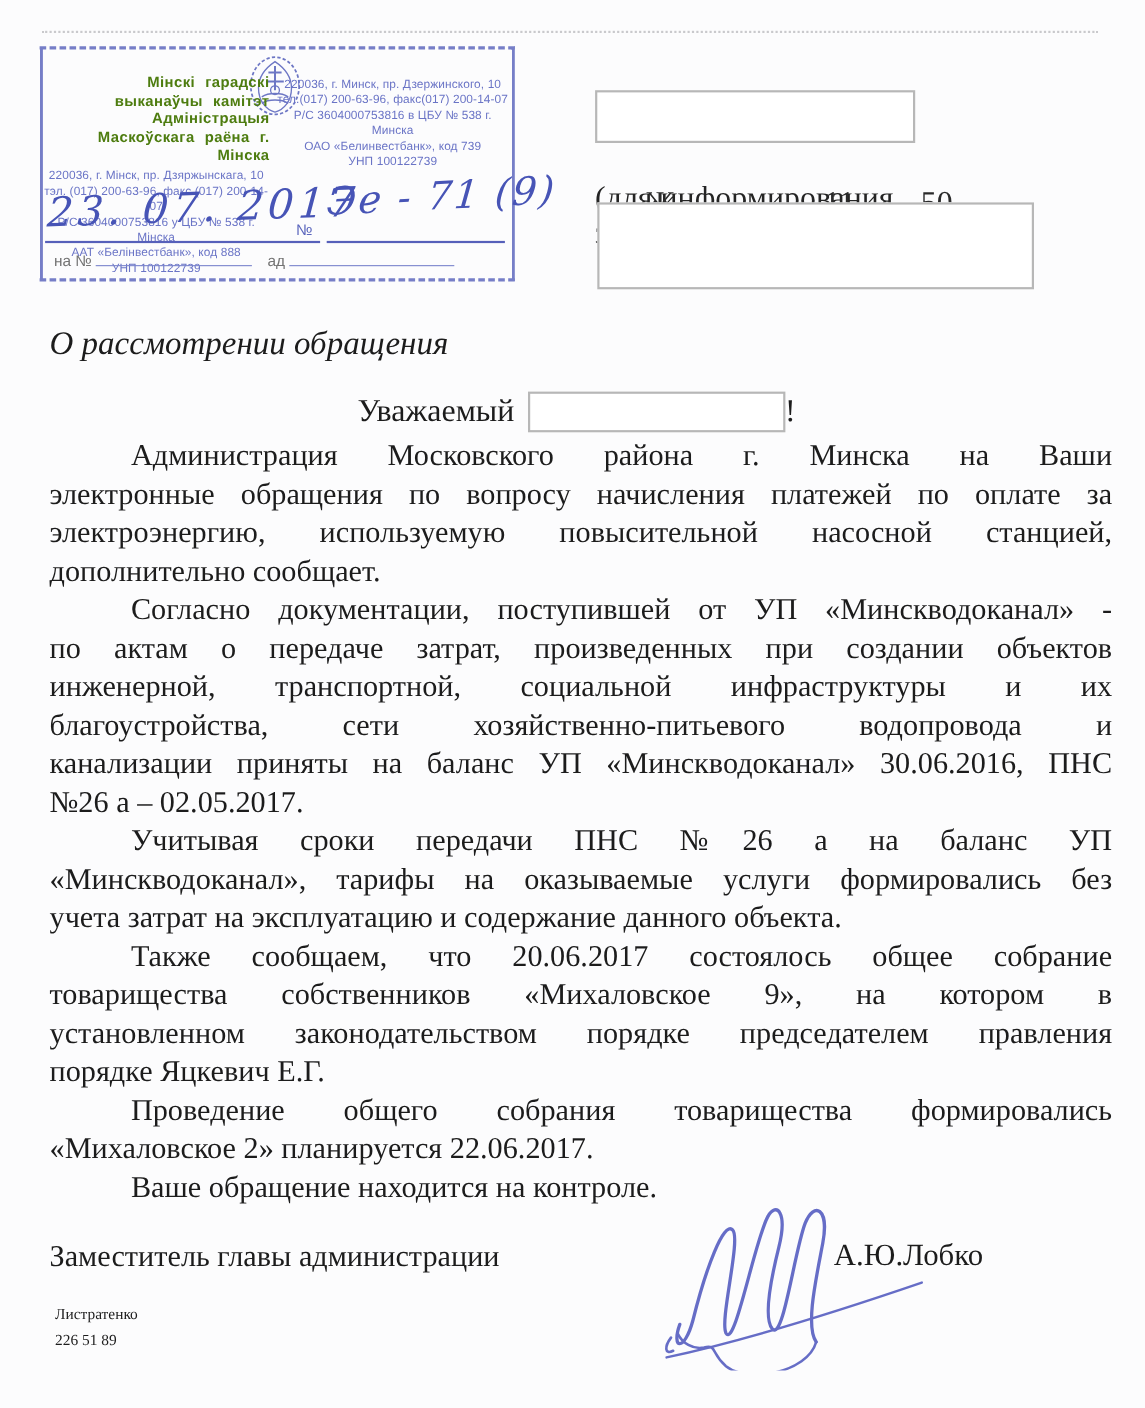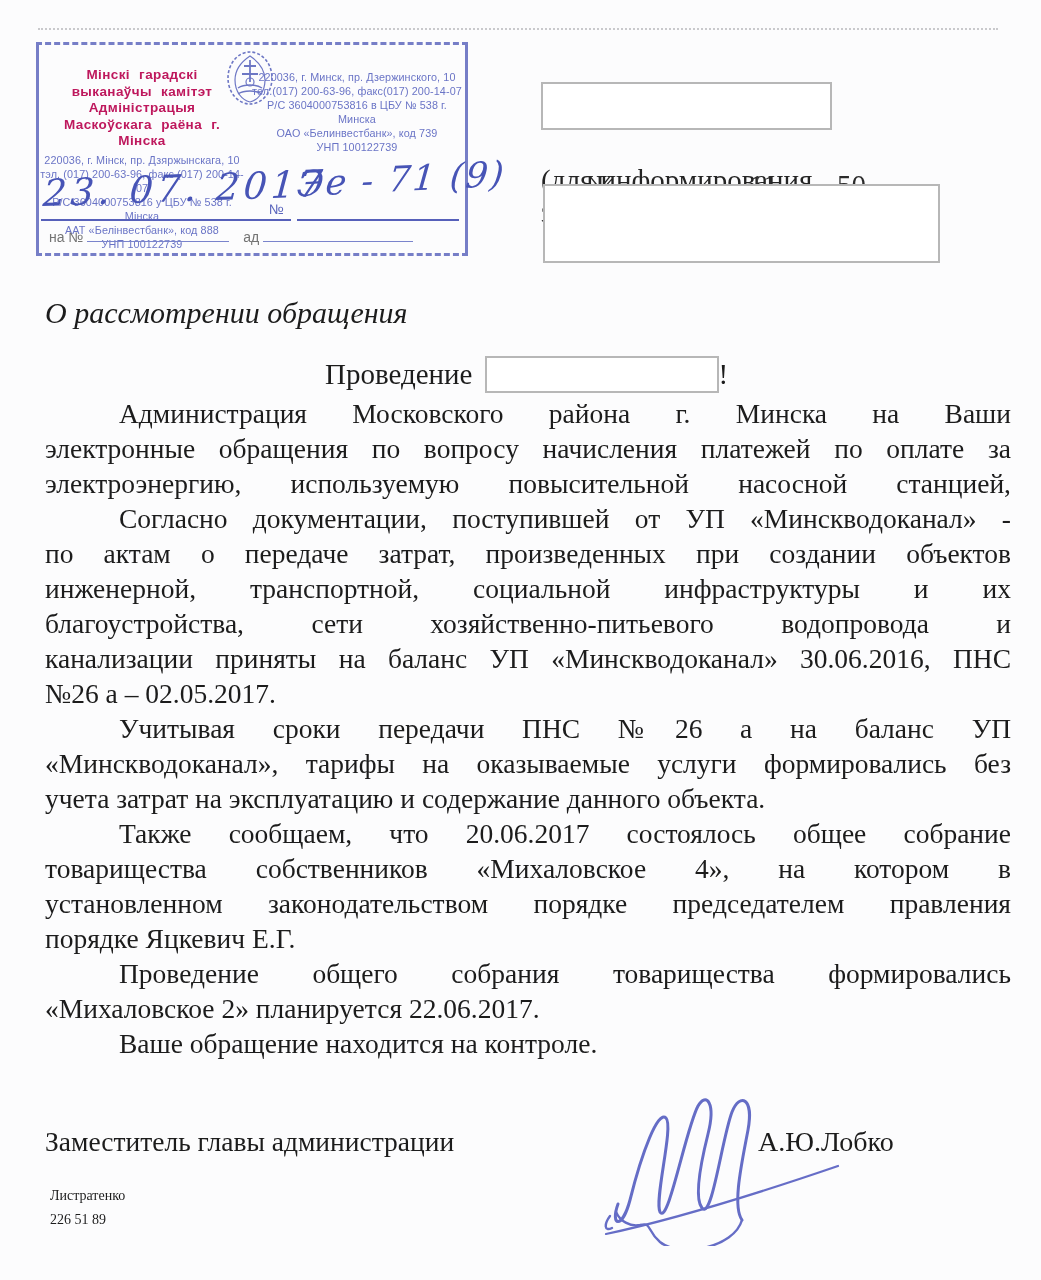--- a/index.html
+++ b/index.html
@@ -14,21 +14,21 @@
   .stamp{
     position:absolute;left:36px;top:42px;width:426px;height:208px;
     border:3px solid rgba(74,85,182,.75);
     border-top-style:dashed;border-bottom-style:dashed;
     font-family:"Liberation Sans", sans-serif;color:#4c58b6;
   }
   .stamp .col{position:absolute;top:22px;text-align:center;}
   .stamp .col.left{left:0;width:206px;}
   .stamp .col.right{left:212px;width:212px;}
   .stamp .hline{font-weight:bold;font-size:13.5px;line-height:16.5px;
-    letter-spacing:.4px;word-spacing:5px;color:#be185d;}
+    letter-spacing:.4px;word-spacing:5px;color:#4d7c0f;text-align:right;}
   .stamp .dline{font-size:10.8px;line-height:14px;color:#6a74c6;letter-spacing:.1px;}
   .stamp .col .gap{height:3px;}
   .emblem{position:absolute;left:182px;top:3px;}
   .hw{font-family:"DejaVu Serif", serif;font-style:italic;color:#4754b6;}
   .hw-date{position:absolute;left:4px;top:122px;font-size:37px;
     transform:rotate(-2deg) skewX(-6deg);letter-spacing:4px;white-space:nowrap;}
   .hw-num{position:absolute;left:258px;top:114px;font-size:35px;
     transform:rotate(-3deg) skewX(-8deg);letter-spacing:2px;white-space:nowrap;}
   .u-date{position:absolute;left:2px;top:174px;width:250px;border-bottom:2px solid #5660ba;}
   .u-num{position:absolute;left:258px;top:174px;width:162px;border-bottom:2px solid #5660ba;}
@@ -130,40 +130,41 @@
   </div>
   <div class="partials">
       <span class="pfrag">Ж</span>
       <span class="pfrag">11</span>
       <span class="pfrag">50</span>
     </div>
   <div class="redact redact-2"></div>
 
   <div class="subject">О рассмотрении обращения</div>
   <div class="salutation">
-    <span>Проведение</span>
+    <span>Уважаемый</span>
     <span class="redact-name"></span>
     <span>!</span>
   </div>
 
   <div class="body-block">
       <div class="bline ind just">Администрация Московского района г. Минска на Ваши</div>
       <div class="bline just">электронные обращения по вопросу начисления платежей по оплате за</div>
       <div class="bline just">электроэнергию, используемую повысительной насосной станцией,</div>
+      <div class="bline endline">дополнительно сообщает.</div>
       <div class="bline ind just">Согласно документации, поступившей от УП «Минскводоканал» -</div>
       <div class="bline just">по актам о передаче затрат, произведенных при создании объектов</div>
       <div class="bline just">инженерной, транспортной, социальной инфраструктуры и их</div>
       <div class="bline just">благоустройства, сети хозяйственно-питьевого водопровода и</div>
       <div class="bline just">канализации приняты на баланс УП «Минскводоканал» 30.06.2016, ПНС</div>
       <div class="bline endline">№26 а – 02.05.2017.</div>
       <div class="bline ind just">Учитывая сроки передачи ПНС №26 а на баланс УП</div>
       <div class="bline just">«Минскводоканал», тарифы на оказываемые услуги формировались без</div>
       <div class="bline endline">учета затрат на эксплуатацию и содержание данного объекта.</div>
       <div class="bline ind just">Также сообщаем, что 20.06.2017 состоялось общее собрание</div>
-      <div class="bline just">товарищества собственников «Михаловское 4», на котором в</div>
+      <div class="bline just">товарищества собственников «Михаловское 9», на котором в</div>
       <div class="bline just">установленном законодательством порядке председателем правления</div>
       <div class="bline endline">порядке Яцкевич Е.Г.</div>
       <div class="bline ind just">Проведение общего собрания товарищества формировались</div>
       <div class="bline endline">«Михаловское 2» планируется 22.06.2017.</div>
       <div class="bline ind endline">Ваше обращение находится на контроле.</div>
     </div>
 
   <div class="sig-title">Заместитель главы администрации</div>
   <svg class="sig-ink" width="240" height="170" viewBox="0 0 240 170">
     <g fill="none" stroke="#5961c2" stroke-width="3" stroke-linecap="round" opacity="0.92">

